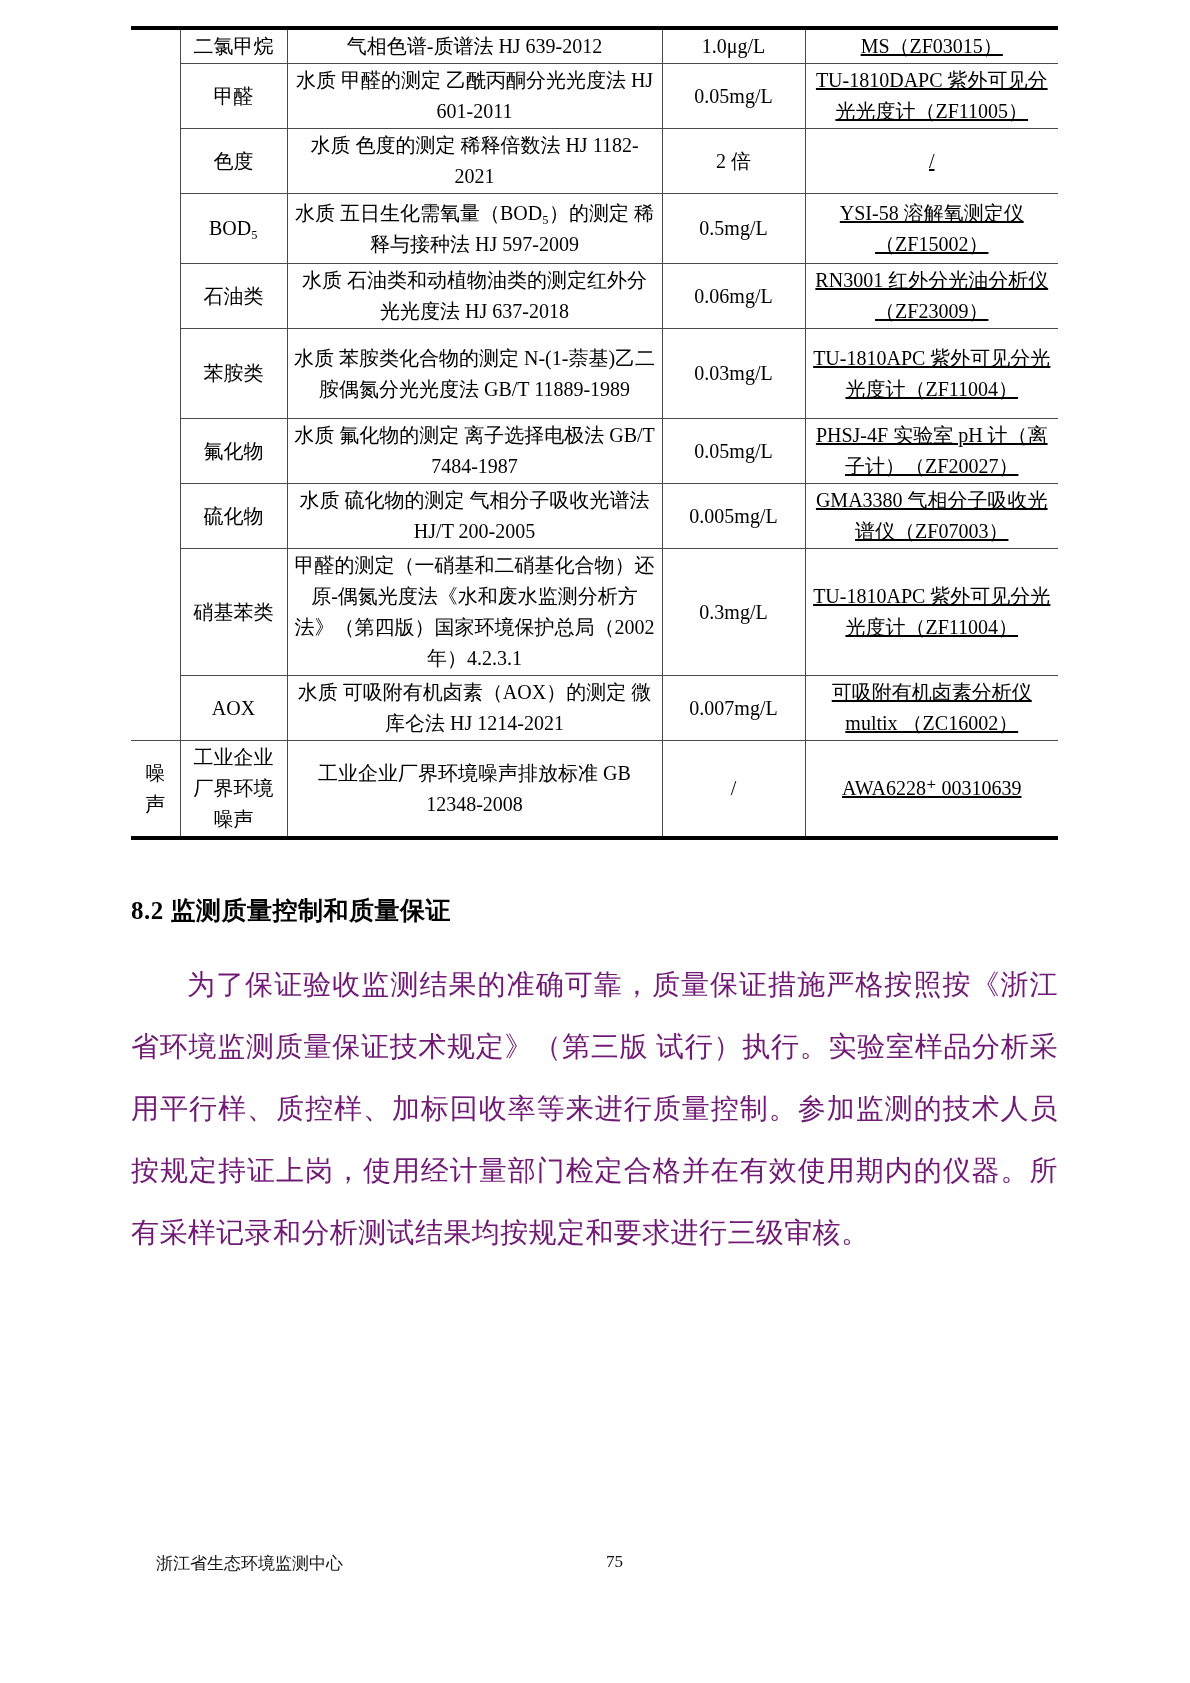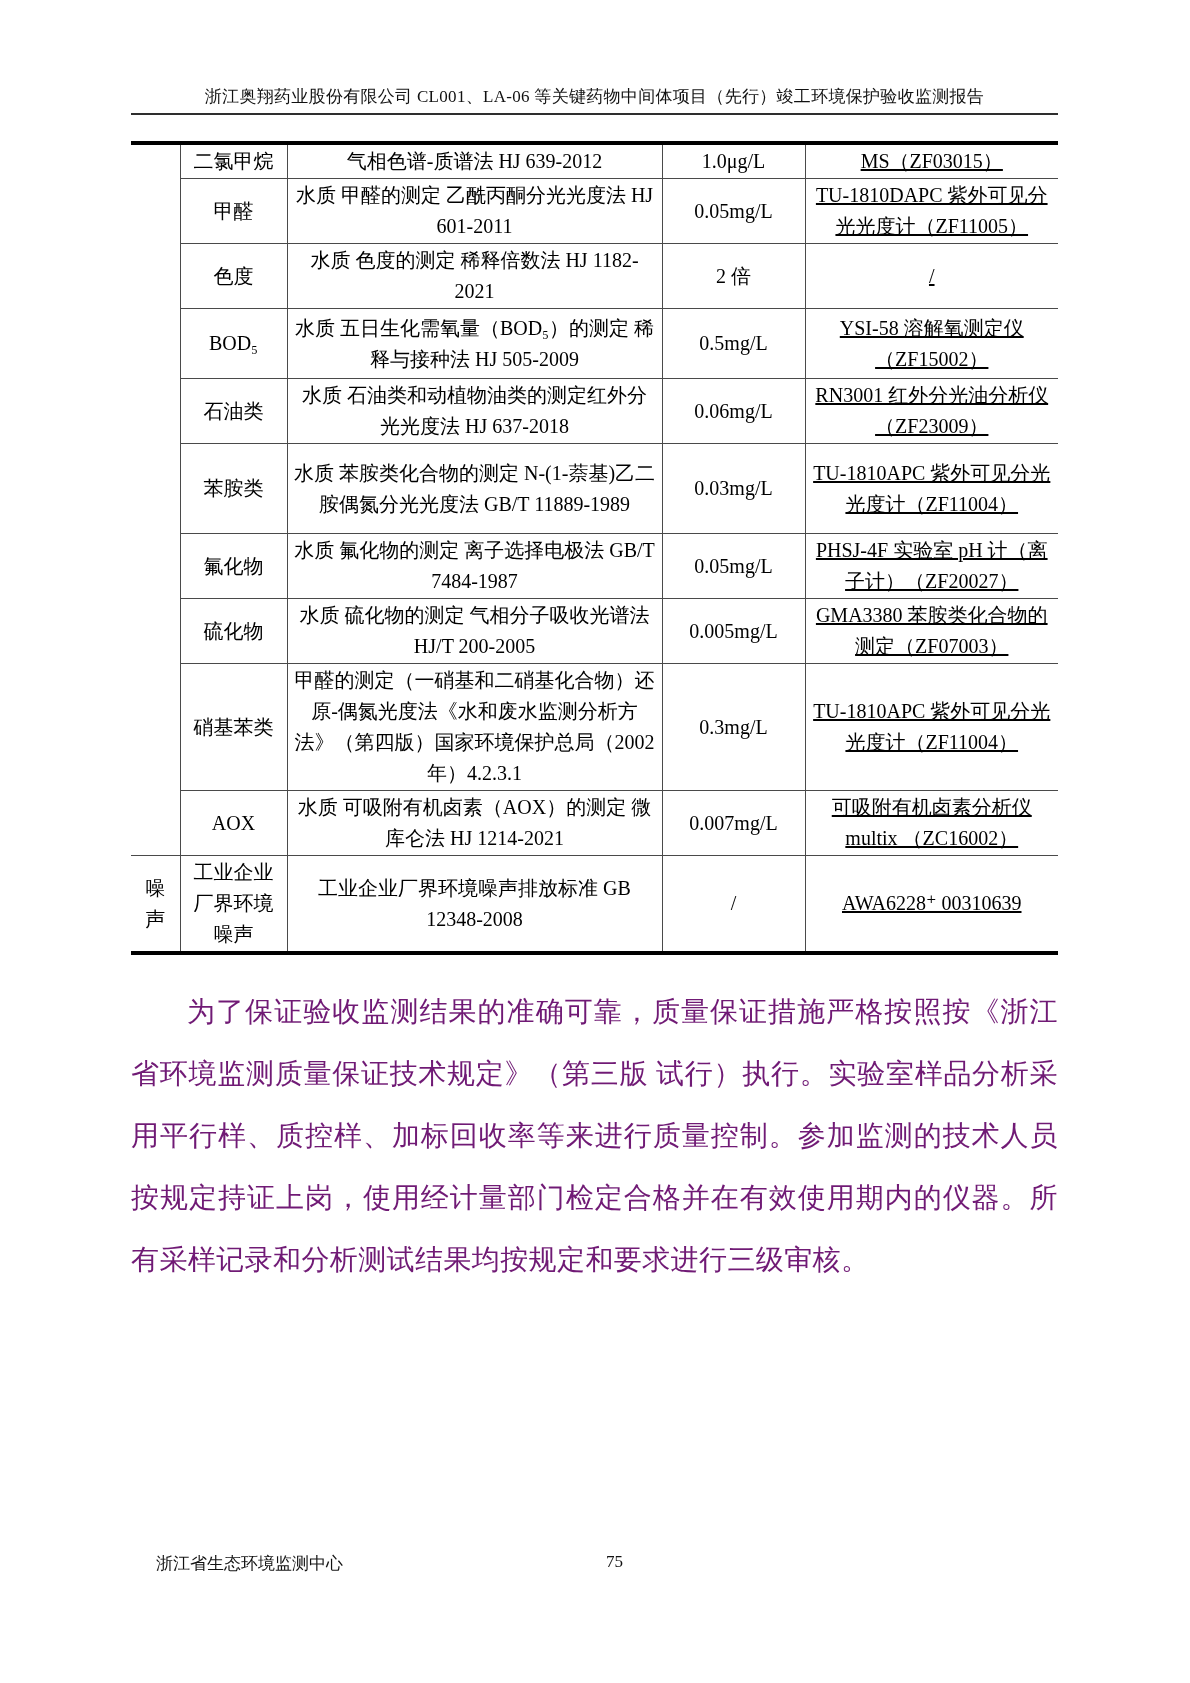--- a/index.html
+++ b/index.html
@@ -59,24 +59,20 @@
   }
   .footer-page{
     position:absolute;left:606px;top:1552px;font-size:17px;color:#111;font-family:Liberation Serif, serif;
   }
 </style>
 </head>
 <body>
 
 <div class="content">
 
-  <div class="doc-header">
-    <span class="title">浙江奥翔药业股份有限公司 CL001、LA-06 等关键药物中间体项目（先行）竣工环境保护验收监测报告</span>
-    <div class="rule"></div>
-  </div>
 
   <table class="monitor">
     <colgroup>
       <col style="width:49px">
         <col style="width:107px">
         <col style="width:375px">
         <col style="width:143px">
         <col style="width:253px">
     </colgroup>
     <tbody>
@@ -94,21 +90,21 @@
         <td>TU-1810DAPC 紫外可见分光光度计（ZF11005）</td>
       </tr>
       <tr style="height:56px">
         <td>色度</td>
         <td>水质 色度的测定 稀释倍数法 HJ 1182-2021</td>
         <td class="num">2 倍</td>
         <td>/</td>
       </tr>
       <tr style="height:70px">
         <td>BOD₅</td>
-        <td>水质 五日生化需氧量（BOD₅）的测定 稀释与接种法 HJ 505-2009</td>
+        <td>水质 五日生化需氧量（BOD₅）的测定 稀释与接种法 HJ 597-2009</td>
         <td class="num">0.5mg/L</td>
         <td>YSI-58 溶解氧测定仪（ZF15002）</td>
       </tr>
       <tr style="height:60px">
         <td>石油类</td>
         <td>水质 石油类和动植物油类的测定红外分光光度法 HJ 637-2018</td>
         <td class="num">0.06mg/L</td>
         <td>RN3001 红外分光油分析仪（ZF23009）</td>
       </tr>
       <tr style="height:90px">
@@ -120,21 +116,21 @@
       <tr style="height:63px">
         <td>氟化物</td>
         <td>水质 氟化物的测定 离子选择电极法 GB/T 7484-1987</td>
         <td class="num">0.05mg/L</td>
         <td>PHSJ-4F 实验室 pH 计（离子计）（ZF20027）</td>
       </tr>
       <tr style="height:62px">
         <td>硫化物</td>
         <td>水质 硫化物的测定 气相分子吸收光谱法 HJ/T 200-2005</td>
         <td class="num">0.005mg/L</td>
-        <td>GMA3380 苯胺类化合物的测定（ZF07003）</td>
+        <td>GMA3380 气相分子吸收光谱仪（ZF07003）</td>
       </tr>
       <tr style="height:120px">
         <td>硝基苯类</td>
         <td>甲醛的测定（一硝基和二硝基化合物）还原-偶氮光度法《水和废水监测分析方法》（第四版）国家环境保护总局（2002年）4.2.3.1</td>
         <td class="num">0.3mg/L</td>
         <td>TU-1810APC 紫外可见分光光度计（ZF11004）</td>
       </tr>
       <tr style="height:63px">
         <td>AOX</td>
         <td>水质 可吸附有机卤素（AOX）的测定 微库仑法 HJ 1214-2021</td>
@@ -144,19 +140,20 @@
       <tr style="height:97px">
         <td class="cat-cell cat-noise">噪声</td>
         <td>工业企业厂界环境噪声</td>
         <td>工业企业厂界环境噪声排放标准 GB 12348-2008</td>
         <td class="num">/</td>
         <td>AWA6228⁺ 00310639</td>
       </tr>
     </tbody>
   </table>
 
+  <div class="section-heading">8.2 监测质量控制和质量保证</div>
 
   <div class="body-paragraph">为了保证验收监测结果的准确可靠，质量保证措施严格按照按《浙江省环境监测质量保证技术规定》（第三版 试行）执行。实验室样品分析采用平行样、质控样、加标回收率等来进行质量控制。参加监测的技术人员按规定持证上岗，使用经计量部门检定合格并在有效使用期内的仪器。所有采样记录和分析测试结果均按规定和要求进行三级审核。</div>
 
 </div>
 
 <div class="footer-org">浙江省生态环境监测中心</div>
 <div class="footer-page">75</div>
 
 </body></html>

